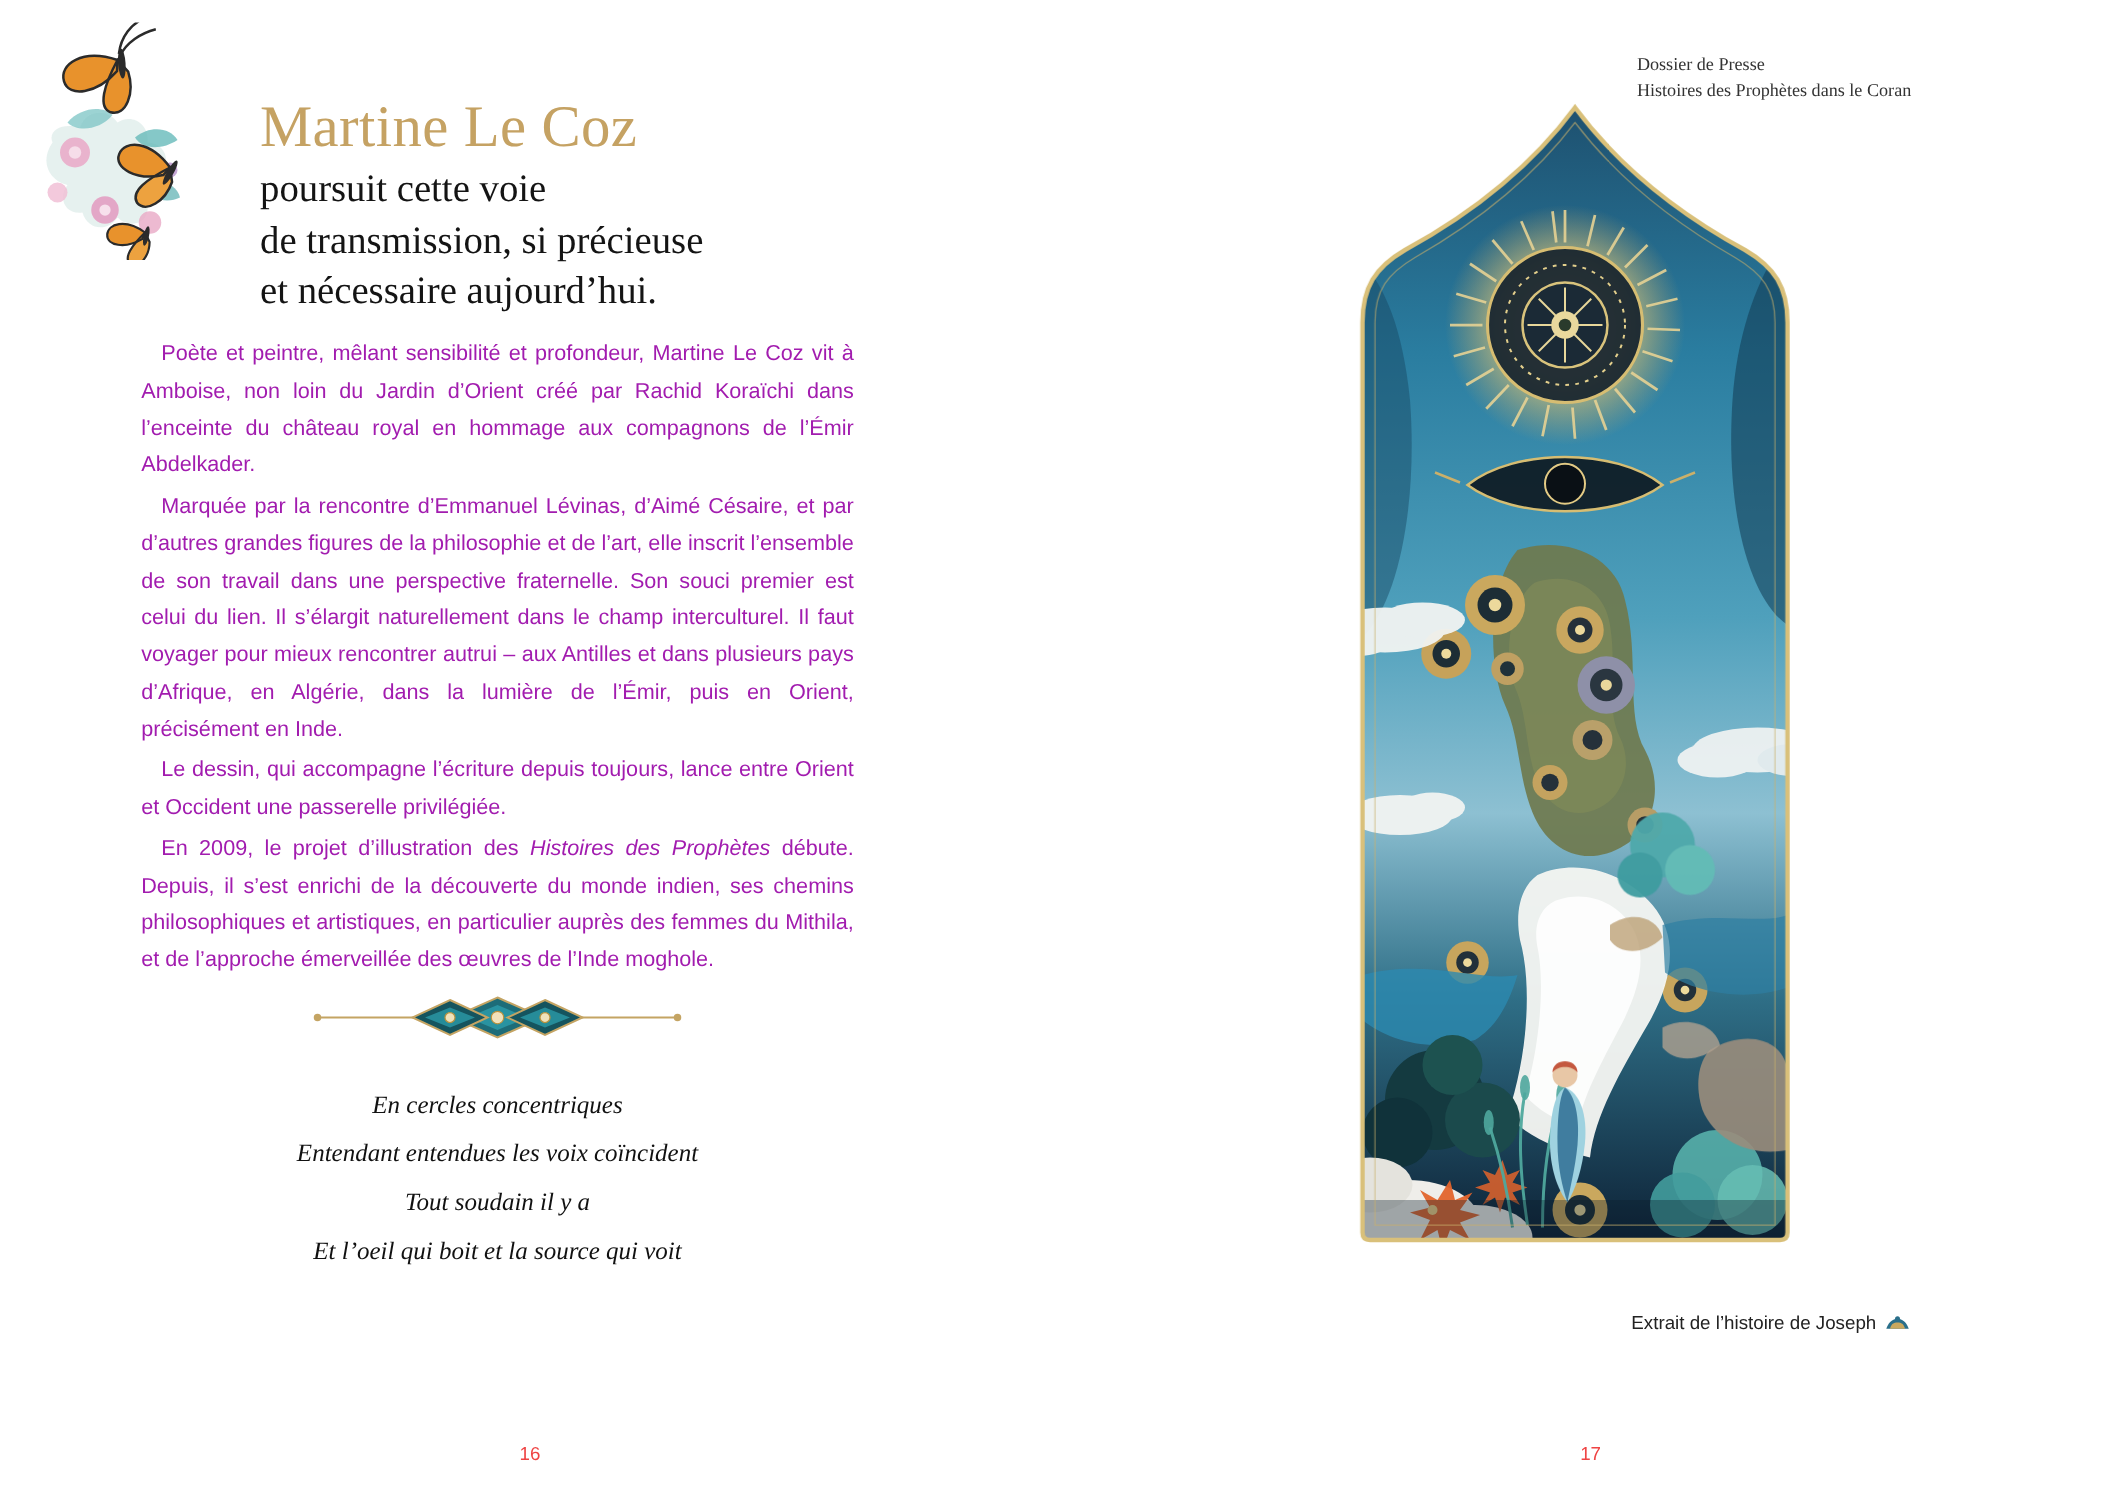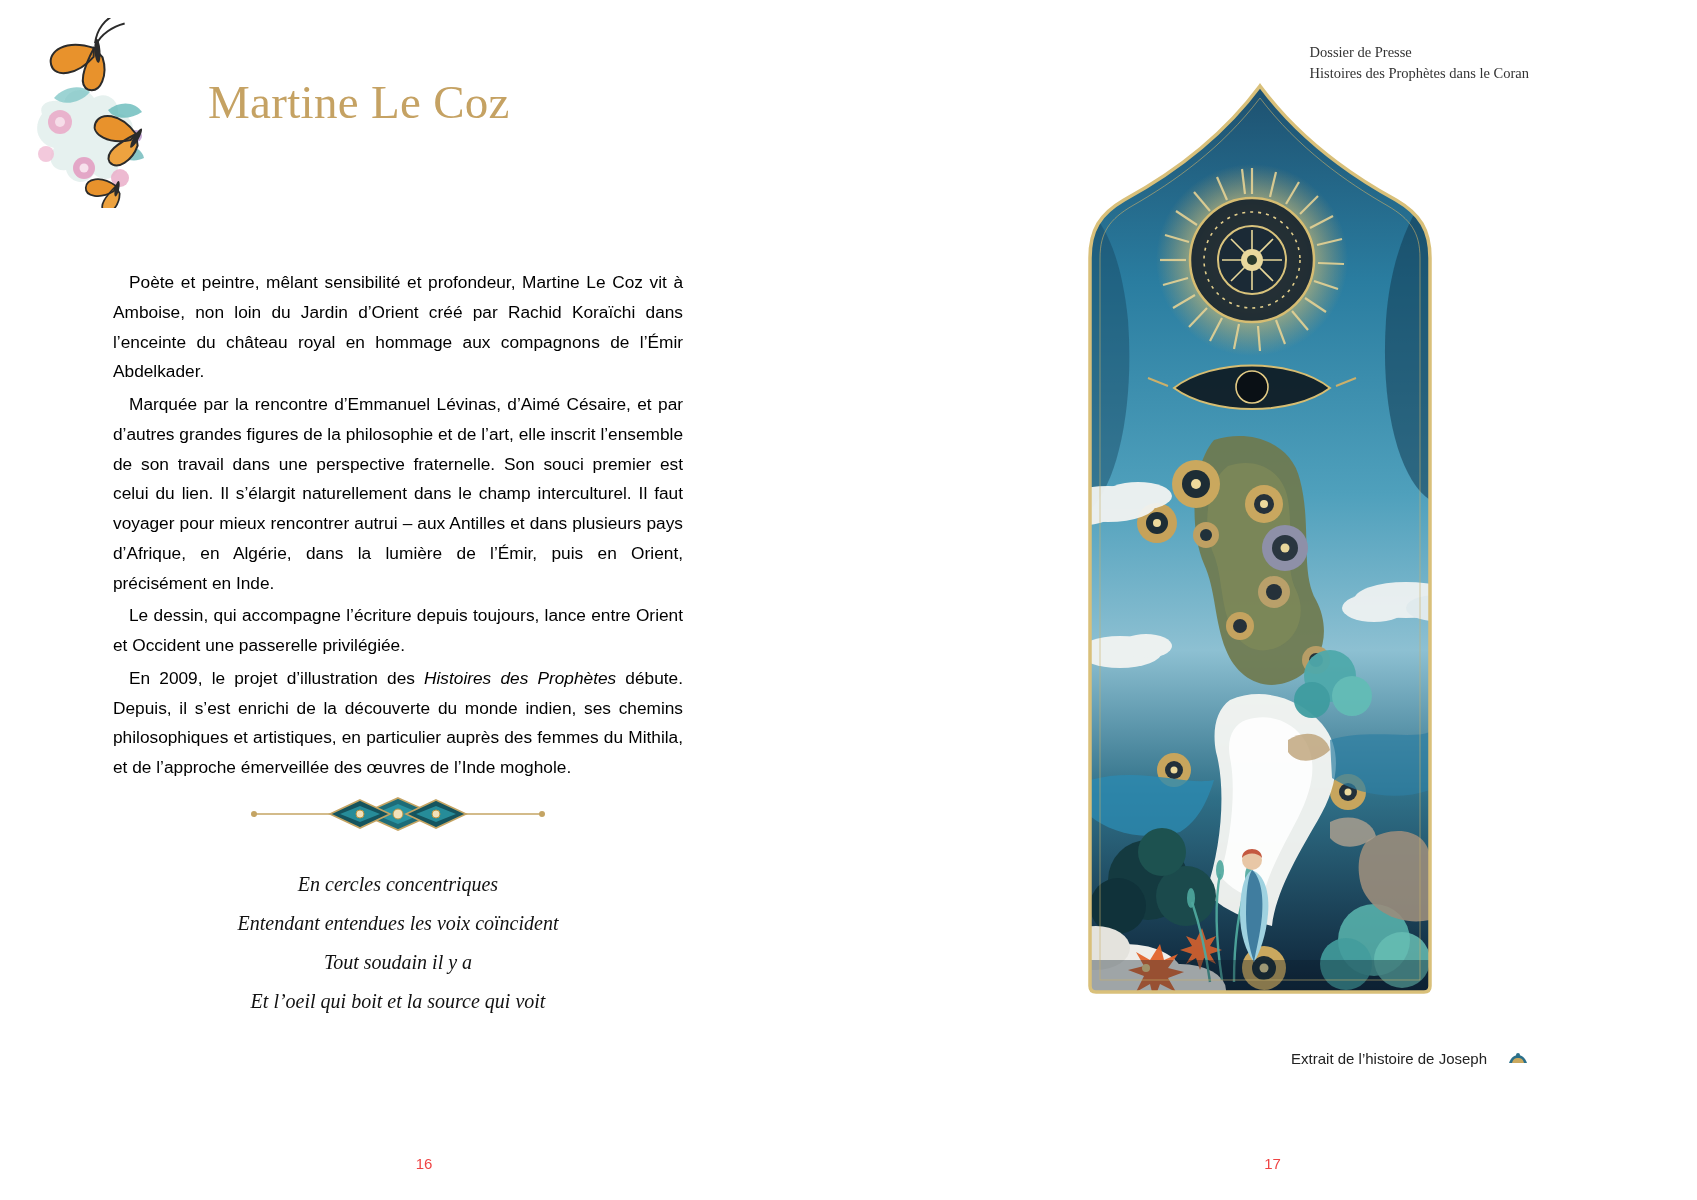--- a/index.html
+++ b/index.html
@@ -72,21 +72,21 @@
 
   
   .body-text {
     position: absolute;
     left: 113px;
     top: 268px;
     width: 570px;
     font-size: 17.3px;
     line-height: 1.72;
     text-align: justify;
-    color: #000000;
+    color: #a21caf;
   }
   .body-text p {
     margin: 0 0 3px 0;
     text-indent: 16px;
   }
   .body-text em {
     font-style: italic;
   }
 
   
@@ -146,21 +146,21 @@
   }
 
   .caption-right {
     position: absolute;
     right: 168px;
     bottom: 133px;
     font-size: 15px;
     color: #222;
     display: flex;
     align-items: center;
-    gap: 20px;
+    gap: 6px;
   }
   .caption-seal {
     display: inline-block;
     width: 22px;
     height: 14px;
   }
 </style>
 </head>
 <body>
 
@@ -212,20 +212,23 @@
           <path d="M0 0 C-16 13 -27 25 -20 33 C-11 40 2 27 4 11 Z" fill="#eda23f"></path>
           <path d="M0 0 C-20 -18 -40 -14 -42 -2 C-44 10 -24 16 -4 7 Z" fill="none" stroke="#2b2b2b" stroke-width="2.4"></path>
           <path d="M0 0 C-16 13 -27 25 -20 33 C-11 40 2 27 4 11 Z" fill="none" stroke="#2b2b2b" stroke-width="2.4"></path>
           <ellipse cx="1" cy="4" rx="3" ry="11" fill="#2b2b2b" transform="rotate(18 1 4)"></ellipse>
         </g>
       </svg>
     </div>
 
     <div class="title-block">
       <h1 class="main-title">Martine Le Coz</h1>
+      <p class="subtitle">poursuit cette voie
+de transmission, si précieuse
+et nécessaire aujourd’hui.</p>
     </div>
 
     <div class="body-text">
       <p>Poète et peintre, mêlant sensibilité et profondeur, Martine Le Coz vit à Amboise, non loin du Jardin d’Orient créé par Rachid Koraïchi dans l’enceinte du château royal en hommage aux compagnons de l’Émir Abdelkader.</p>
       <p>Marquée par la rencontre d’Emmanuel Lévinas, d’Aimé Césaire, et par d’autres grandes figures de la philosophie et de l’art, elle inscrit l’ensemble de son travail dans une perspective fraternelle. Son souci premier est celui du lien. Il s’élargit naturellement dans le champ interculturel. Il faut voyager pour mieux rencontrer autrui – aux Antilles et dans plusieurs pays d’Afrique, en Algérie, dans la lumière de l’Émir, puis en Orient, précisément en Inde.</p>
       <p>Le dessin, qui accompagne l’écriture depuis toujours, lance entre Orient et Occident une passerelle privilégiée.</p>
       <p><span>En 2009, le projet d’illustration des </span><em>Histoires des Prophètes</em><span> débute. Depuis, il s’est enrichi de la découverte du monde indien, ses chemins philosophiques et artistiques, en particulier auprès des femmes du Mithila, et de l’approche émerveillée des œuvres de l’Inde moghole.</span></p>
     </div>
 
     <div class="ornament">

